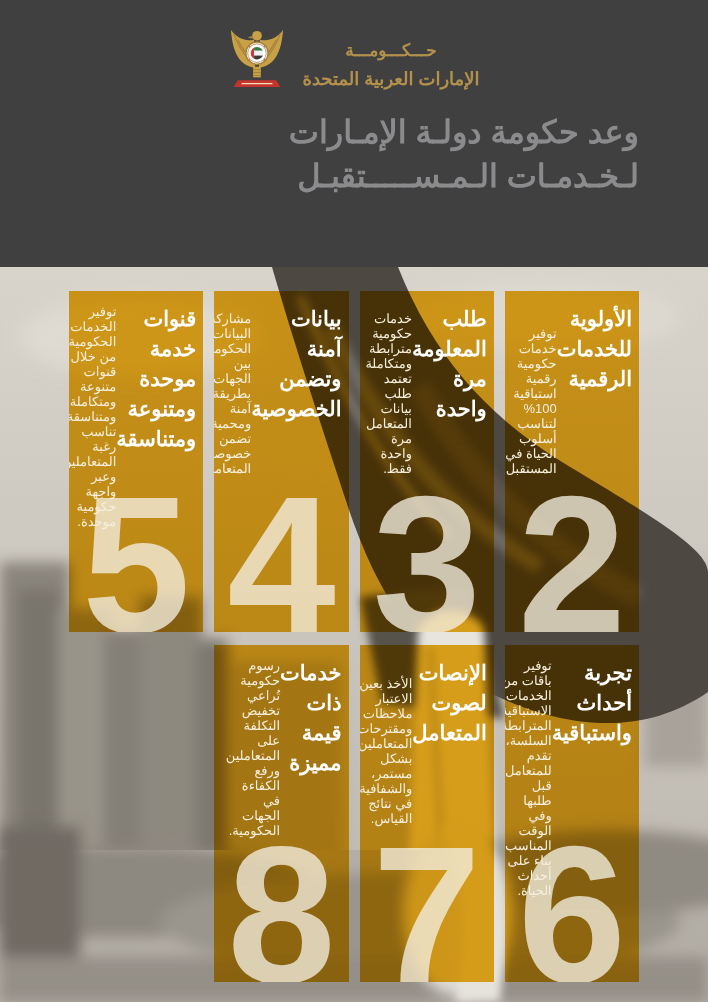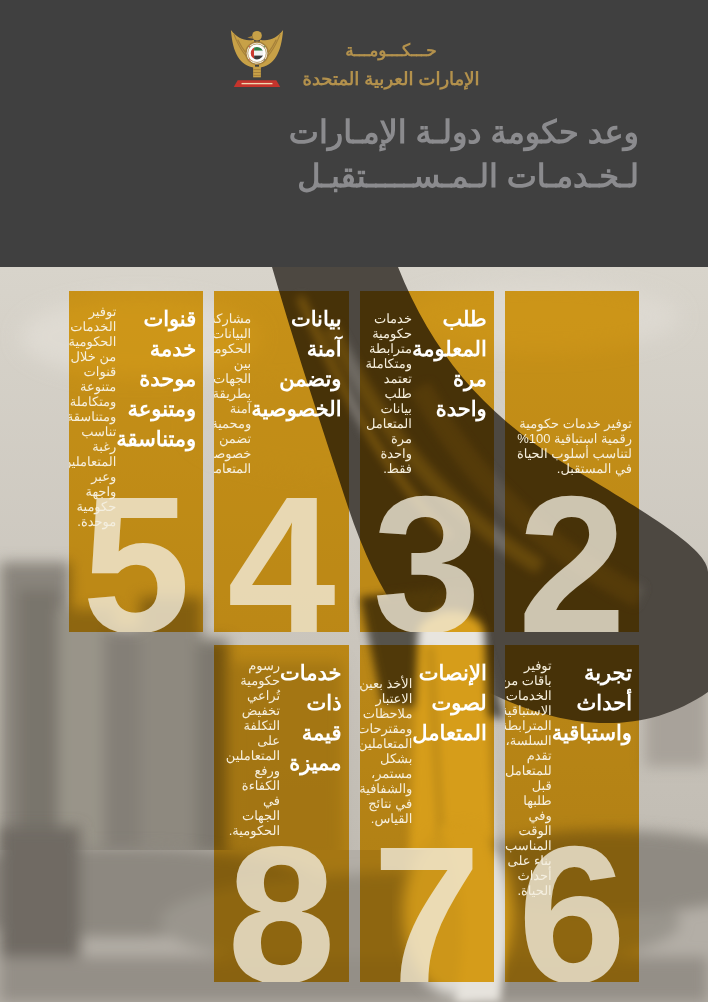--- a/index.html
+++ b/index.html
@@ -164,20 +164,21 @@
       <ellipse cx="458" cy="645" rx="55" ry="85" fill="#dedbd5" filter="url(#b7)"></ellipse>
       <path d="M440,560 C460,600 470,660 455,735 L500,735 C510,660 495,590 480,555 Z" fill="#e6e3dd" filter="url(#b4)"></path>
     </svg>
   </div>
 
   <div class="grid">
 
 
     <article class="card">
       <div class="card-bg"></div>
+      <h3 class="card-title">الأولوية للخدمات الرقمية</h3>
       <p class="card-desc">توفير خدمات حكومية رقمية استباقية 100% لتناسب أسلوب الحياة في المستقبل.</p>
       <div class="card-num">2</div>
     </article>
 
     <article class="card">
       <div class="card-bg"></div>
       <h3 class="card-title">طلب المعلومة مرة واحدة</h3>
       <p class="card-desc">خدمات حكومية مترابطة ومتكاملة تعتمد طلب بيانات المتعامل مرة واحدة فقط.</p>
       <div class="card-num">3</div>
     </article>

